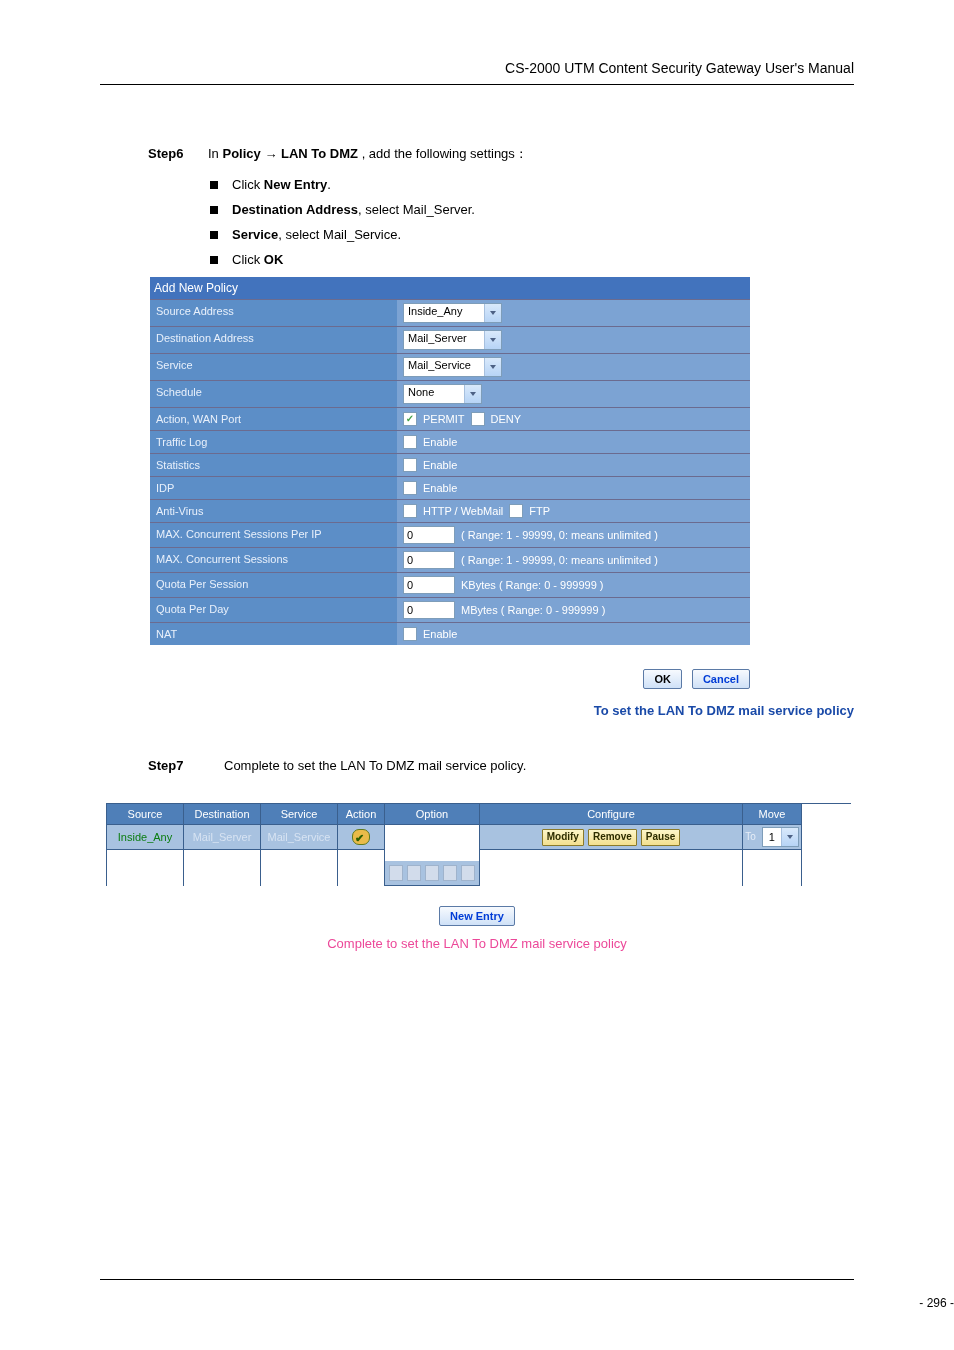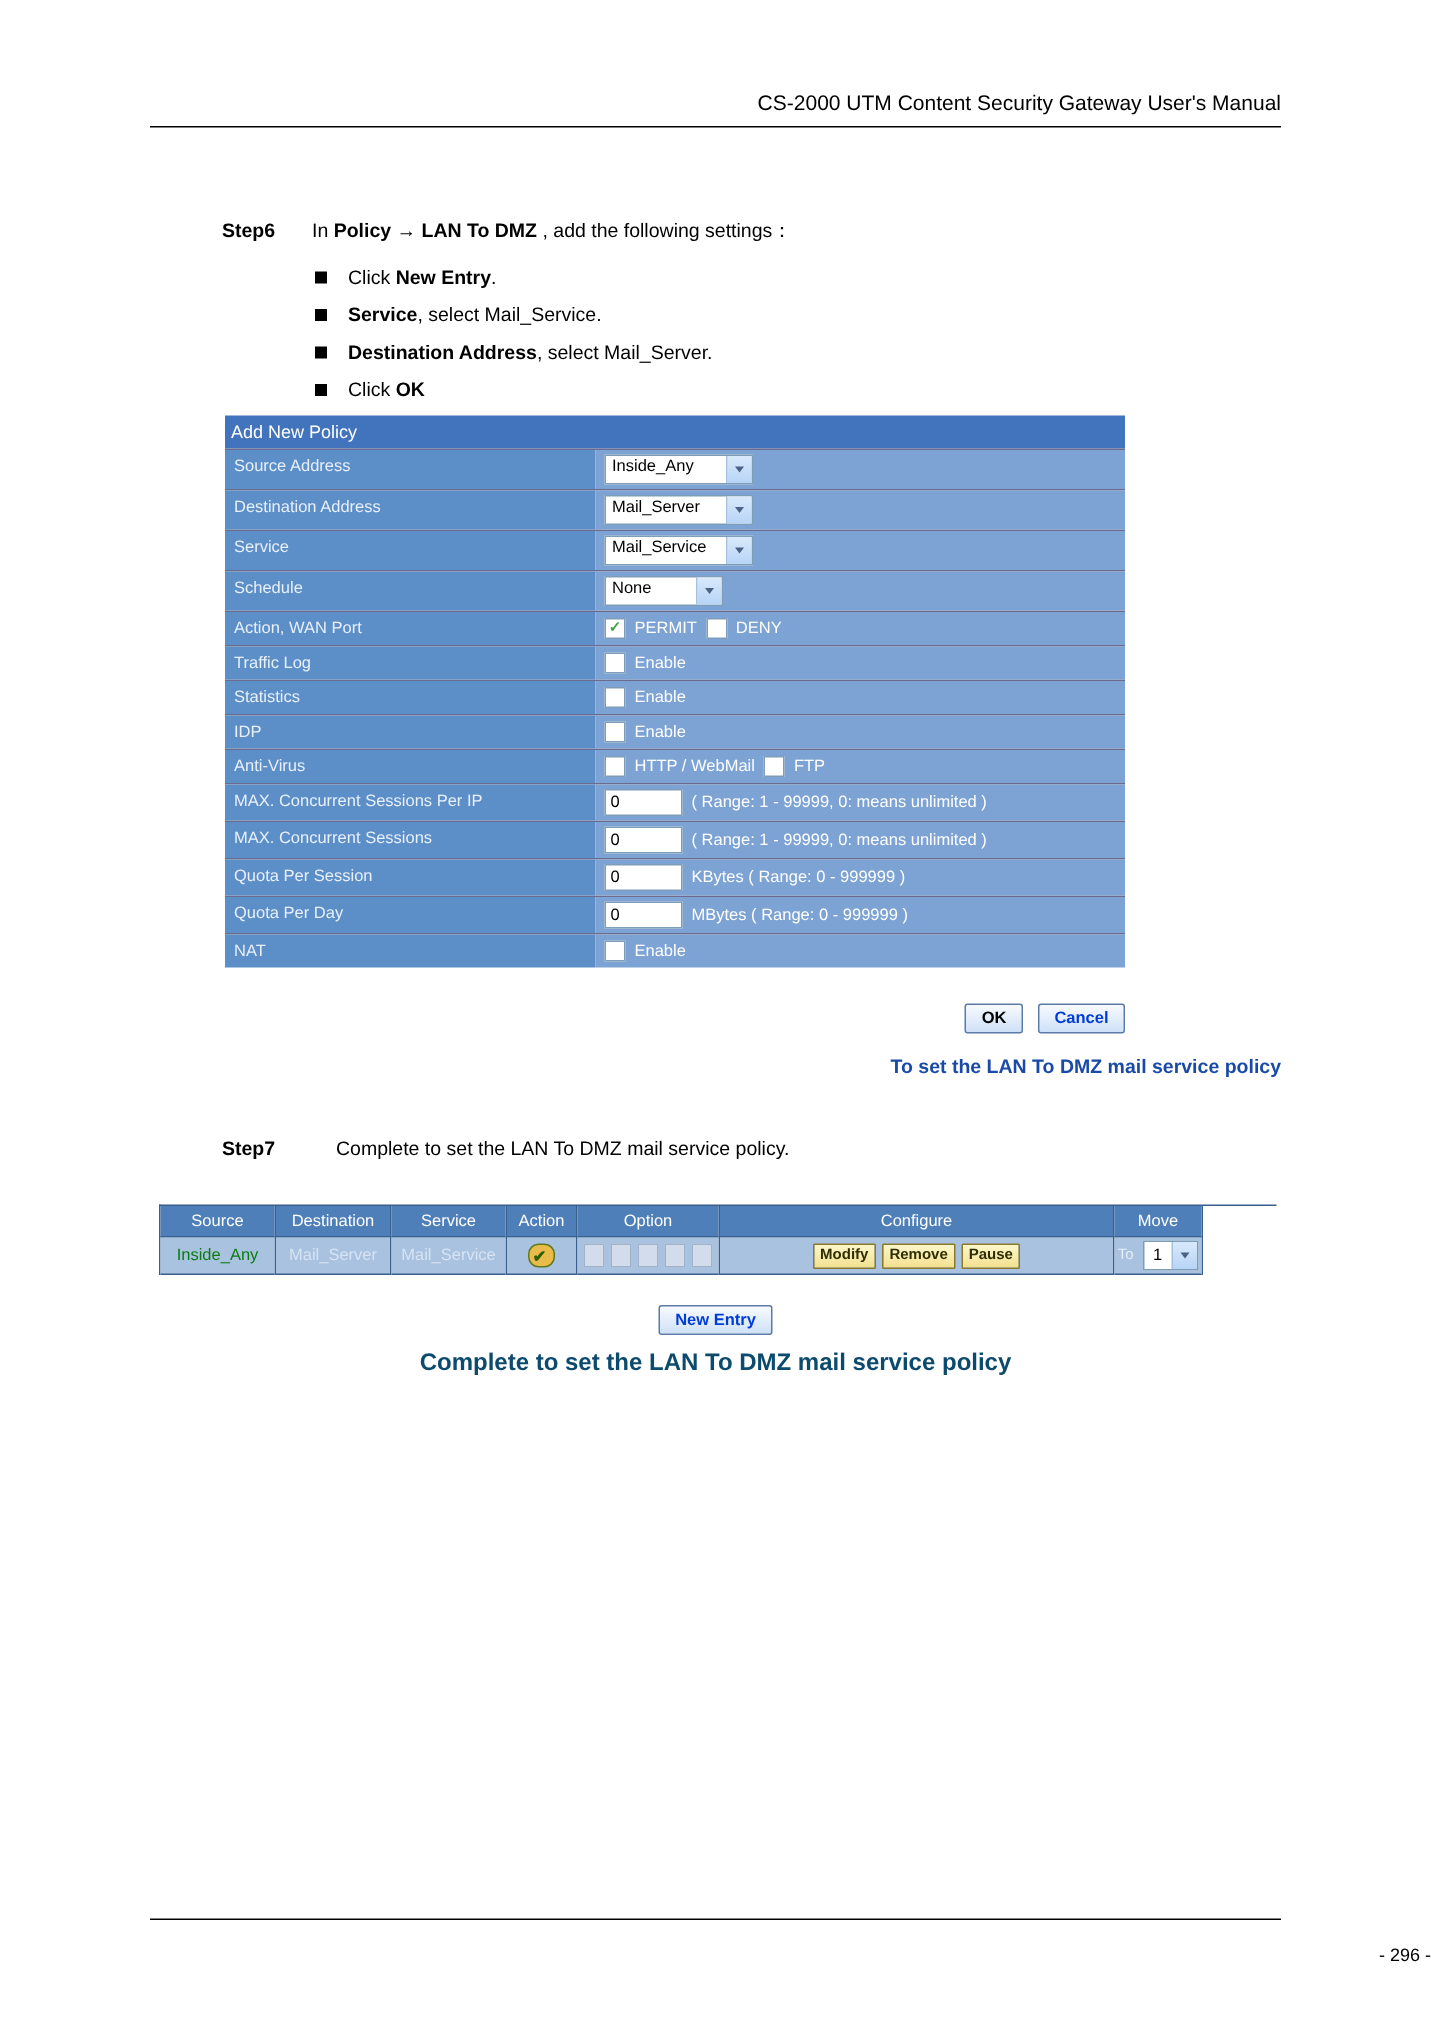--- a/index.html
+++ b/index.html
@@ -206,21 +206,21 @@
     line-height: 18px;
     display: flex;
     align-items: center;
     justify-content: center;
     gap: 4px;
   }
   .c-src { width: 76px; }
   .c-dst { width: 76px; }
   .c-svc { width: 76px; }
   .c-act { width: 46px; }
-  .c-opt { width: 94px; }
+  .c-opt { width: 94px; gap: 36px; }
   .c-cfg { width: 262px; }
   .c-mov { width: 58px; }
   .green { color: #0a7d10; }
   .act-icon {
     width: 16px; height: 14px;
     background: #e9bb49;
     border-radius: 7px 7px 7px 7px / 7px 7px 7px 7px;
     border: 1px solid #5e7a1f;
     position: relative;
   }
@@ -268,23 +268,23 @@
     padding: 0 10px;
     background: linear-gradient(#f7fafe,#cfe1f7);
     border: 1px solid #5b7aa6;
     border-radius: 2px;
     font-size: 11px;
     font-weight: bold;
     color: #003cd6;
   }
   .caption2 {
     text-align: center;
-    color: #0c4a6e;
-    font-weight: bold;
-    font-size: 16px;
+    color: #ec4899;
+    font-weight: normal;
+    font-size: 13px;
     margin-top: 10px;
   }
   .page-num {
     position: absolute;
     bottom: 40px;
     left: 0; right: 0;
     text-align: right;
     font-size: 12px;
   }
   .footer-line {
@@ -307,25 +307,25 @@
       <span>In </span><span class="bold">Policy</span><span class="bold"> → </span><span class="bold">LAN To DMZ</span><span> , add the following settings：</span>
     </div>
   </div>
   <div class="bullets">
     <div class="bullet-item">
       <div class="bullet-sq"></div>
       <div><span>Click </span><span class="bold">New Entry</span><span>.</span></div>
     </div>
     <div class="bullet-item">
       <div class="bullet-sq"></div>
-      <div><span></span><span class="bold">Service</span><span>, select Mail_Service.</span></div>
+      <div><span></span><span class="bold">Destination Address</span><span>, select Mail_Server.</span></div>
     </div>
     <div class="bullet-item">
       <div class="bullet-sq"></div>
-      <div><span></span><span class="bold">Destination Address</span><span>, select Mail_Server.</span></div>
+      <div><span></span><span class="bold">Service</span><span>, select Mail_Service.</span></div>
     </div>
     <div class="bullet-item">
       <div class="bullet-sq"></div>
       <div><span>Click </span><span class="bold">OK</span><span></span></div>
     </div>
   </div>
 
   <div class="form-wrap">
     <div class="form-title">Add New Policy</div>
 

